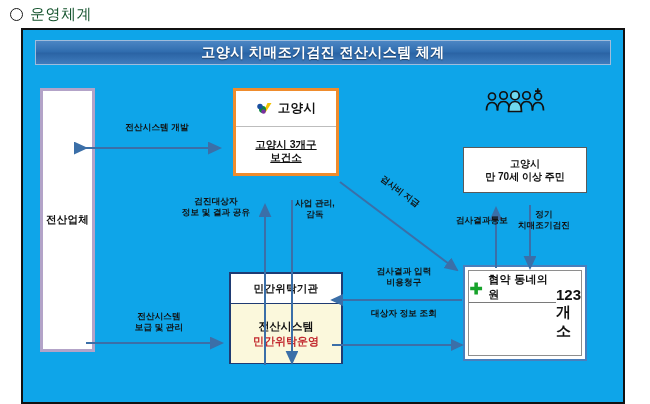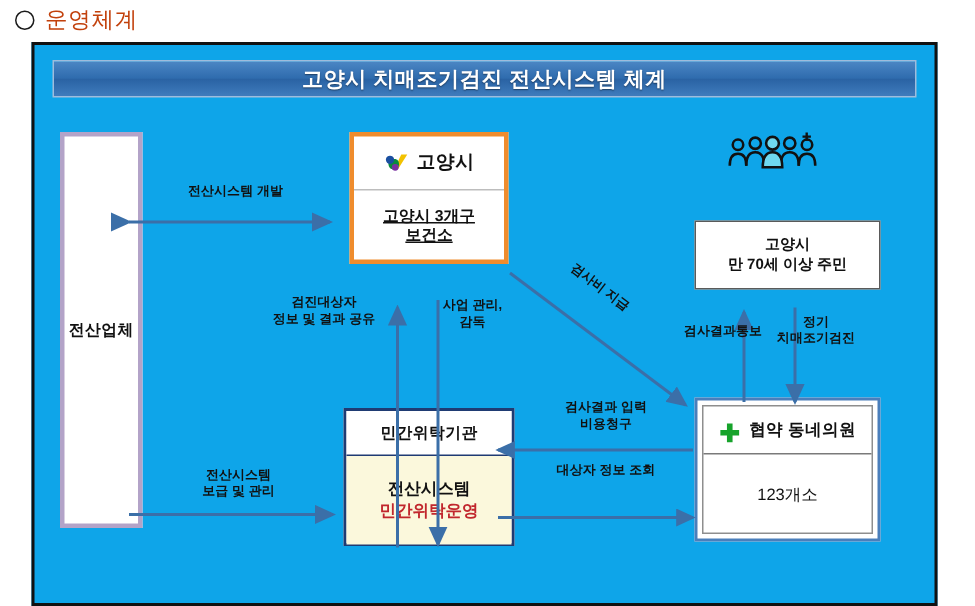--- a/index.html
+++ b/index.html
@@ -1,21 +1,21 @@
 <!DOCTYPE html>
 <html><head>
 <meta charset="utf-8">
 <style>
   html,body{margin:0;padding:0;background:#ffffff;}
   body{width:650px;height:404px;position:relative;overflow:hidden;
        font-family:"Liberation Sans","DejaVu Sans",sans-serif;}
 
   
   .page-heading{position:absolute;left:10px;top:4px;font-size:15px;font-weight:400;
-      color:#c2410c;letter-spacing:.5px;white-space:nowrap;}
+      color:#14532d;letter-spacing:.5px;white-space:nowrap;}
   .page-heading .bullet{display:inline-block;width:11px;height:11px;border:1.6px solid #1a1a1a;
       border-radius:50%;margin-right:7px;vertical-align:middle;}
   .page-heading .htxt{vertical-align:middle;}
 
   
   .frame{position:absolute;left:21px;top:28px;width:604px;height:376px;
       border:2.5px solid #111;background:#0ea5e9;box-sizing:border-box;}
 
   
   .titlebar{position:absolute;left:12px;top:10px;width:576px;height:25px;
@@ -43,26 +43,26 @@
   .box-city .bdy span{font-size:10.5px;font-weight:bold;color:#111;text-decoration:underline;}
 
   
   .box-res{left:440px;top:117px;width:124px;height:46px;border:1.6px solid #5a5a5a;
       display:flex;flex-direction:column;align-items:center;justify-content:center;line-height:1.3;}
   .box-res span{font-size:10px;font-weight:bold;color:#111;}
 
   
   .box-clinic{left:440px;top:235px;width:124px;height:96px;border:2.5px solid #4a7ebb;padding:3px;}
   .box-clinic .inner{width:100%;height:100%;border:1px solid #8e8e8e;box-sizing:border-box;
-      display:flex;flex-direction:column;}
+      display:flex;flex-direction:row;}
   .box-clinic .hdr{height:31px;border-bottom:1px solid #7a7a7a;display:flex;align-items:center;
       justify-content:center;gap:5px;}
   .box-clinic .hdr .ctxt{font-size:11px;font-weight:bold;color:#111;letter-spacing:.3px;}
   .box-clinic .bdy{flex:1;display:flex;align-items:center;justify-content:center;}
-  .box-clinic .bdy span{font-size:11px;font-weight:normal;color:#111;}
+  .box-clinic .bdy span{font-size:15px;font-weight:bold;color:#111;}
 
   
   .box-agency{left:206px;top:242px;width:114px;height:92px;border:2.5px solid #1f3b73;}
   .box-agency .hdr{height:29px;background:#fff;border-bottom:1.5px solid #1f3b73;
       display:flex;align-items:center;justify-content:center;}
   .box-agency .hdr span{font-size:10.5px;font-weight:bold;color:#111;letter-spacing:.3px;}
   .box-agency .bdy{height:59px;background:#fbf8dc;display:flex;flex-direction:column;
       align-items:center;justify-content:center;line-height:1.35;}
   .box-agency .bdy .l1{font-size:11px;font-weight:bold;color:#111;}
   .box-agency .bdy .l2{font-size:11px;font-weight:bold;color:#c1272d;}

